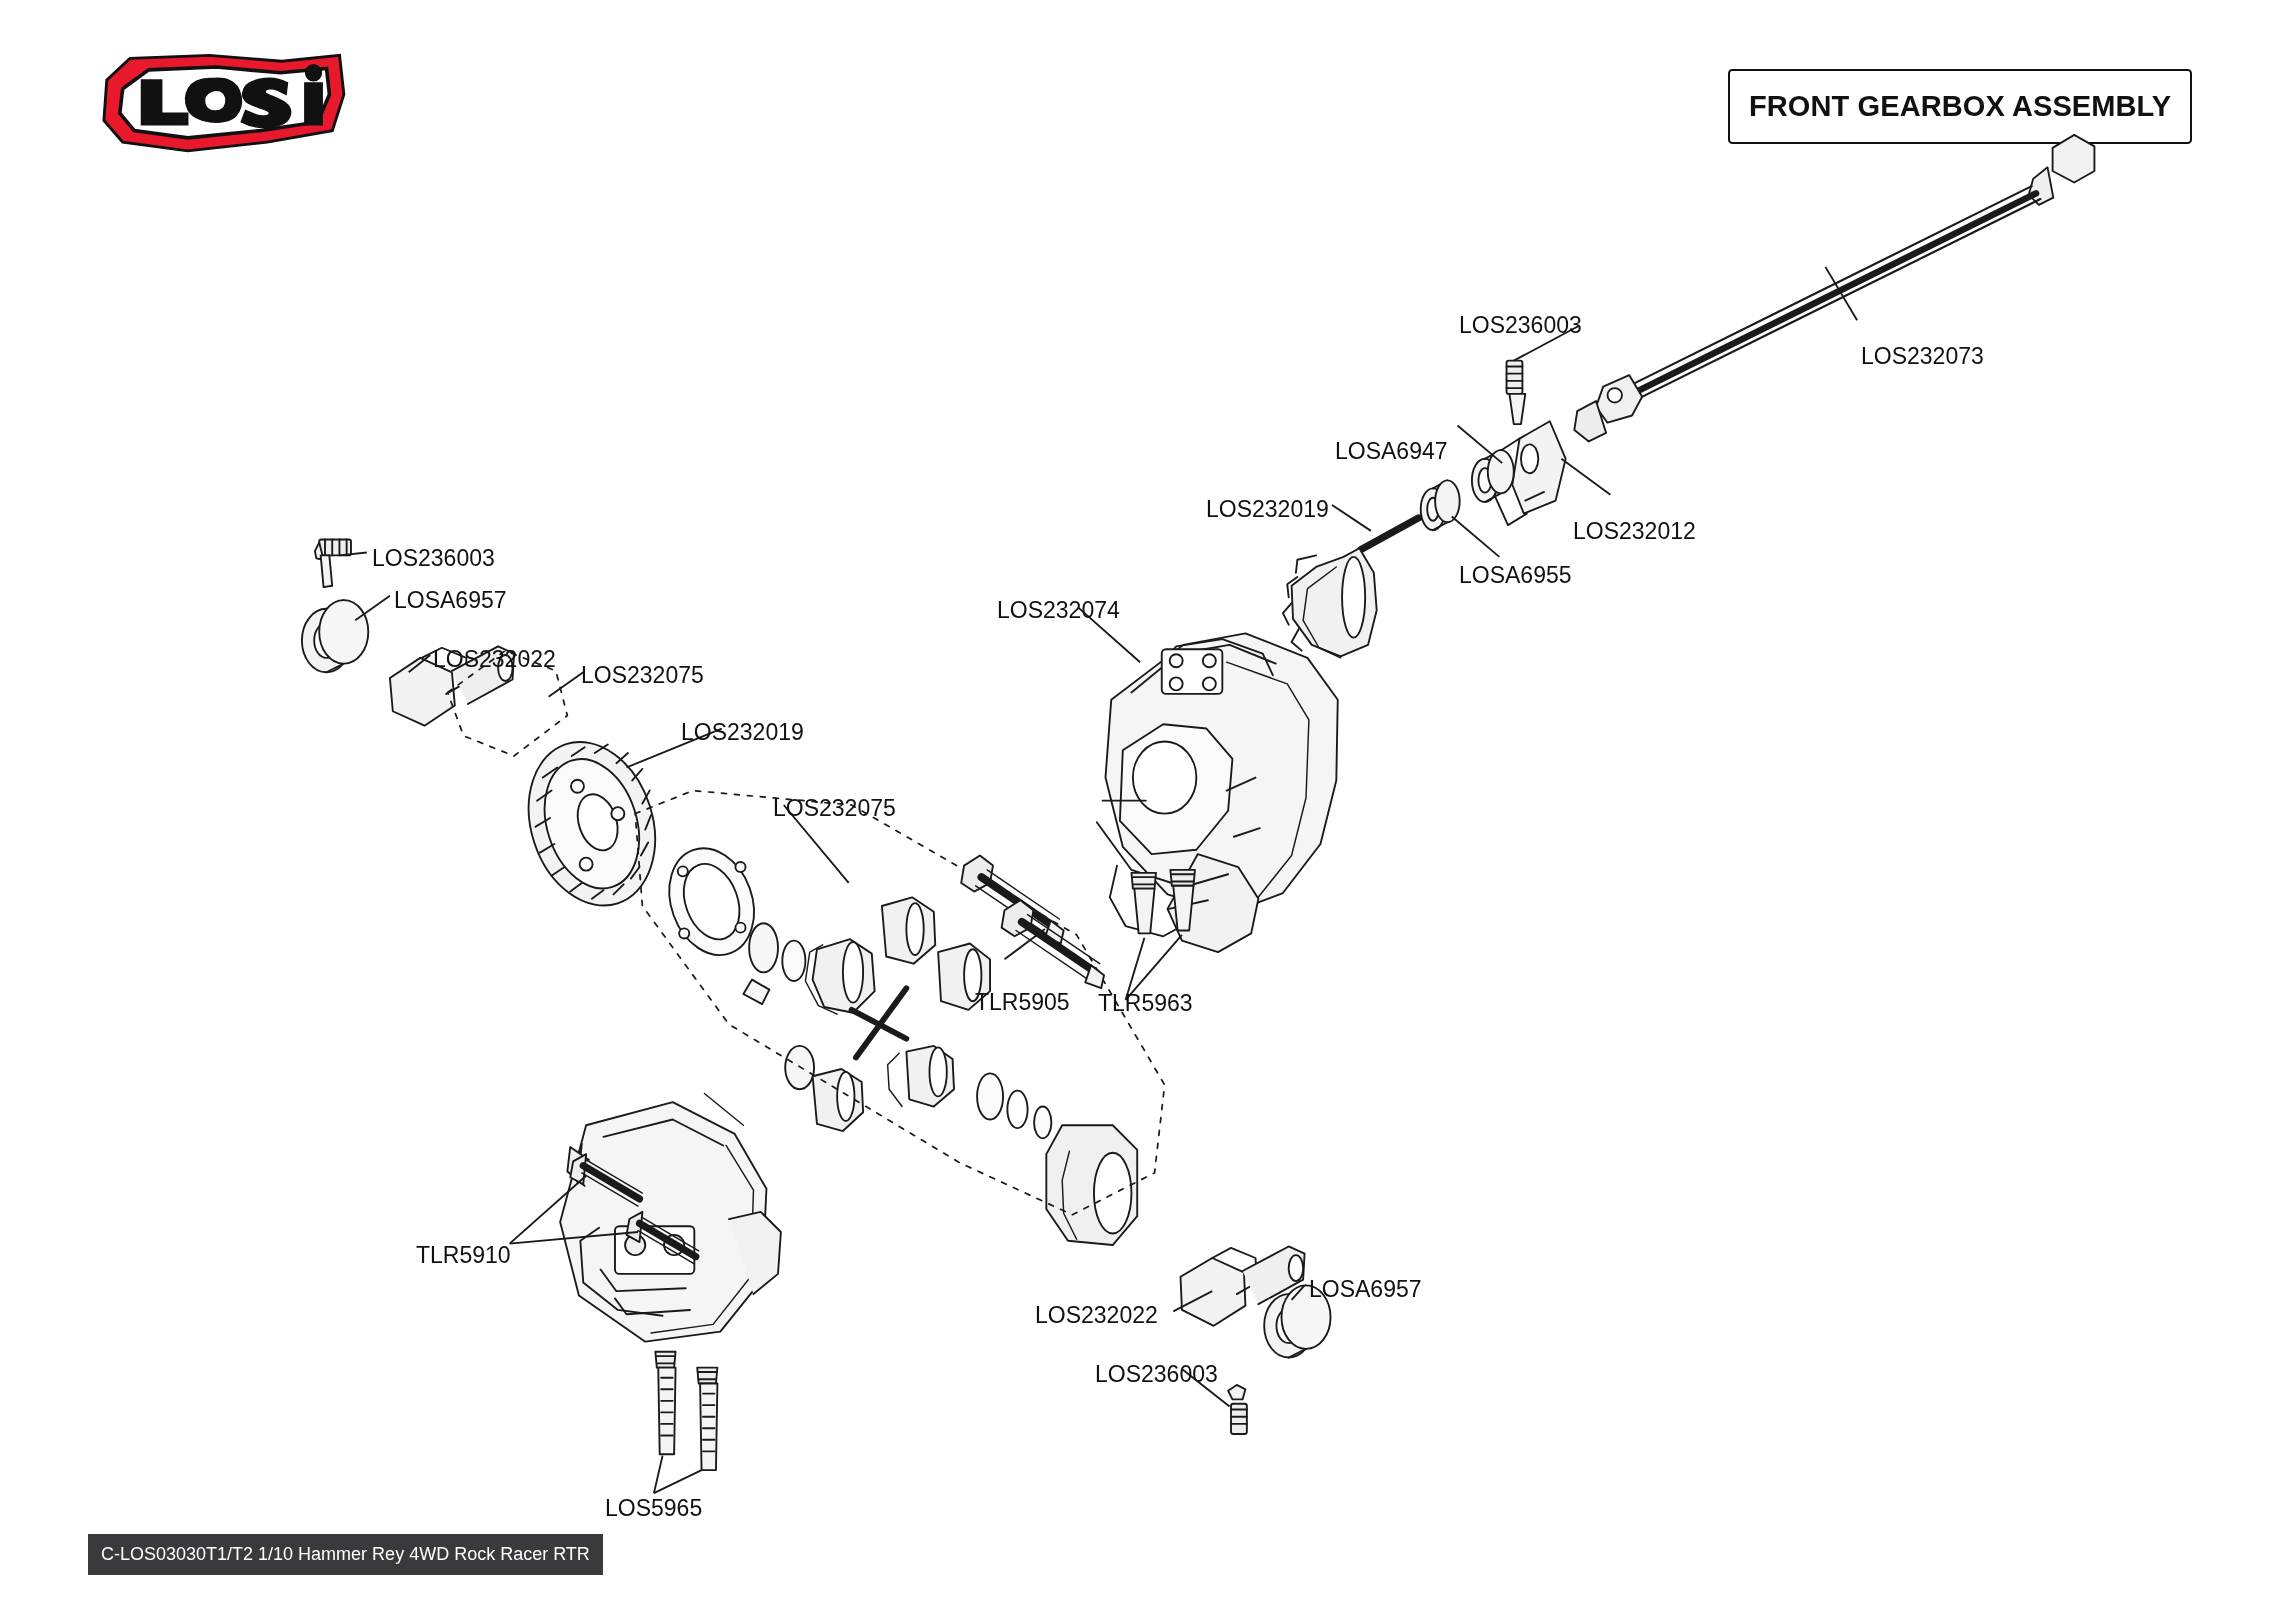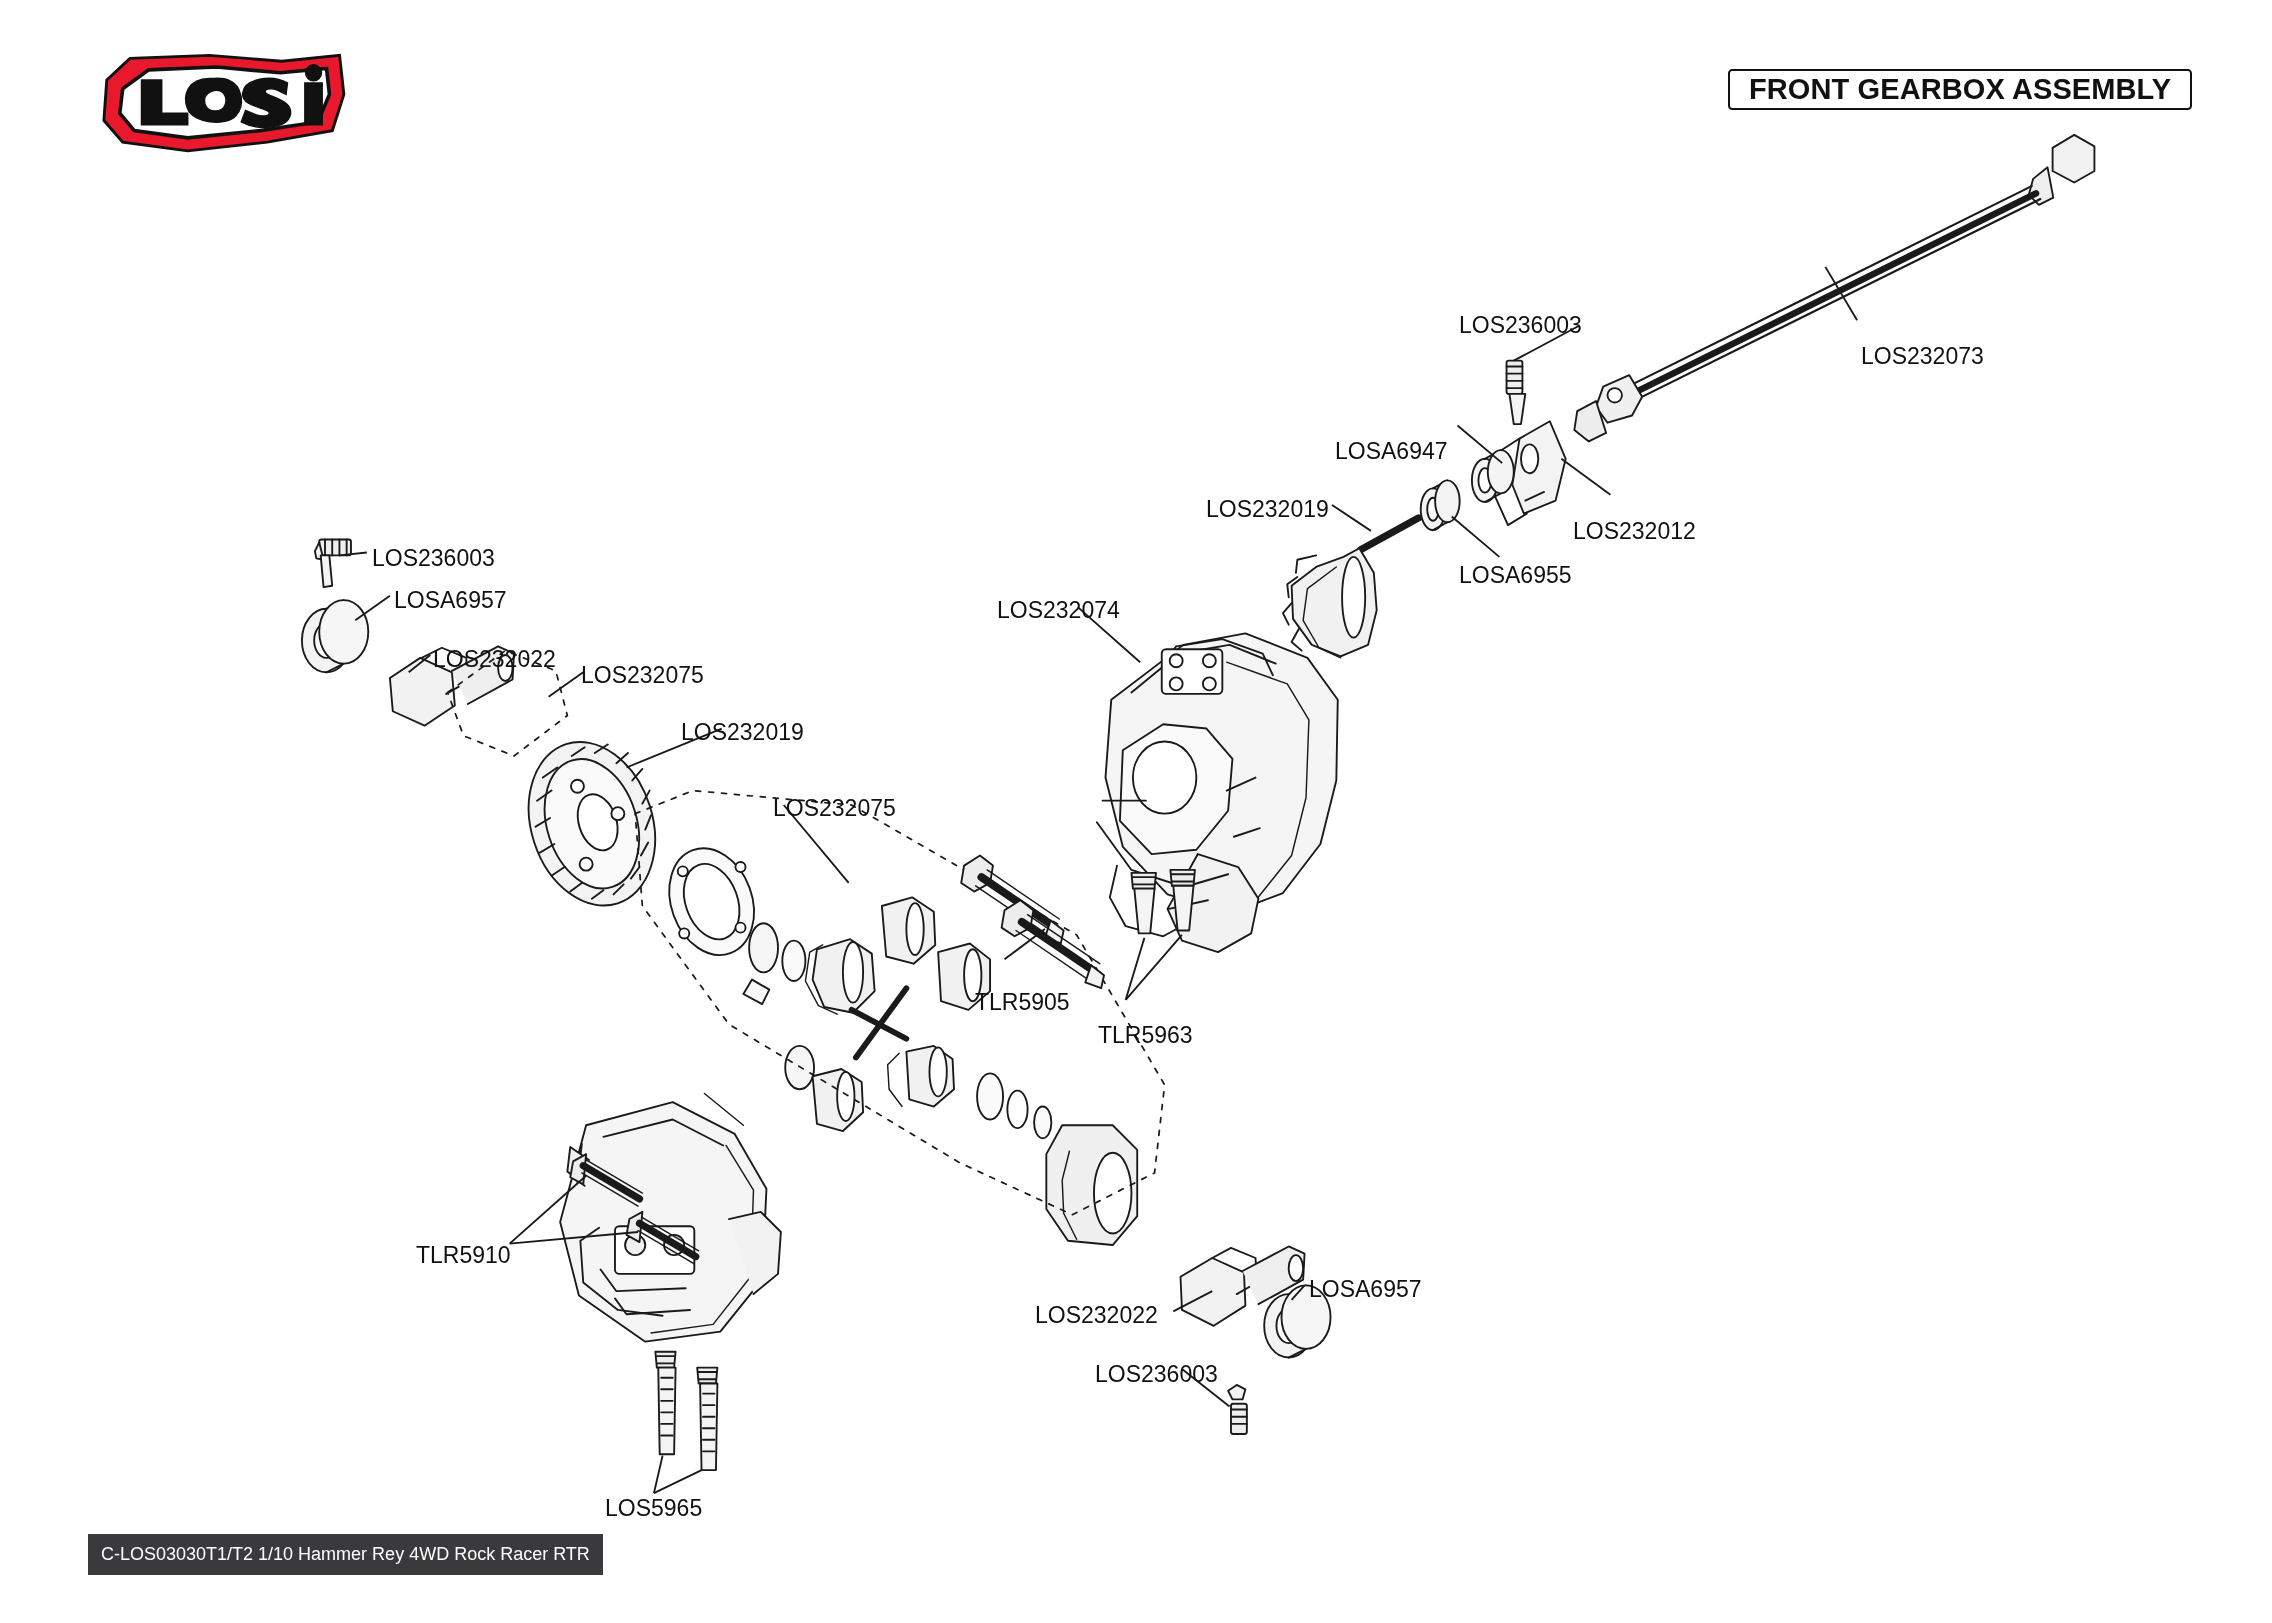--- a/index.html
+++ b/index.html
@@ -6,21 +6,21 @@
   body{width:2273px;height:1623px;position:relative;overflow:hidden;
        font-family:"Liberation Sans",sans-serif;color:#111;}
   .stage{position:absolute;left:0;top:0;width:2273px;height:1623px;}
 
   
   .logo{position:absolute;left:101px;top:51px;width:253px;height:105px;}
   .logo svg{display:block;}
 
   
   .title-plate{position:absolute;left:1728px;top:69px;
-      border:2.2px solid #111;border-radius:4.3px;padding:2px 19px;background:#fff;}
+      border:2.2px solid #111;border-radius:4.3px;padding:19px 19px;background:#fff;}
   .title-plate span{font-size:29px;font-weight:bold;letter-spacing:0.1px;white-space:nowrap;}
 
   
   .footer{position:absolute;left:88px;top:1534px;background:#3a3a3c;color:#fff;
       padding:10px 13px;font-size:18px;white-space:nowrap;}
 
   
   .lbl{position:absolute;font-size:23px;color:#111;white-space:nowrap;}
 
   
@@ -311,21 +311,21 @@
   <div class="lbl" style="left:1573px;top:518px;">LOS232012</div>
   <div class="lbl" style="left:1459px;top:562px;text-align:right;">LOSA6955</div>
   <div class="lbl" style="left:372px;top:545px;">LOS236003</div>
   <div class="lbl" style="left:394px;top:587px;">LOSA6957</div>
   <div class="lbl" style="left:433px;top:646px;">LOS232022</div>
   <div class="lbl" style="left:581px;top:662px;">LOS232075</div>
   <div class="lbl" style="left:997px;top:597px;">LOS232074</div>
   <div class="lbl" style="left:681px;top:719px;">LOS232019</div>
   <div class="lbl" style="left:773px;top:795px;">LOS232075</div>
   <div class="lbl" style="left:975px;top:949px;margin-top:40px;">TLR5905</div>
-  <div class="lbl" style="left:1098px;top:990px;margin-top:32px;">TLR5963</div>
+  <div class="lbl" style="left:1098px;top:990px;">TLR5963</div>
   <div class="lbl" style="left:416px;top:1242px;">TLR5910</div>
   <div class="lbl" style="left:1035px;top:1302px;">LOS232022</div>
   <div class="lbl" style="left:1309px;top:1276px;">LOSA6957</div>
   <div class="lbl" style="left:1095px;top:1361px;">LOS236003</div>
   <div class="lbl" style="left:605px;top:1495px;">LOS5965</div>
 
   <div class="footer">
     <span>C-LOS03030T1/T2 1/10 Hammer Rey 4WD Rock Racer RTR</span>
   </div>
 

